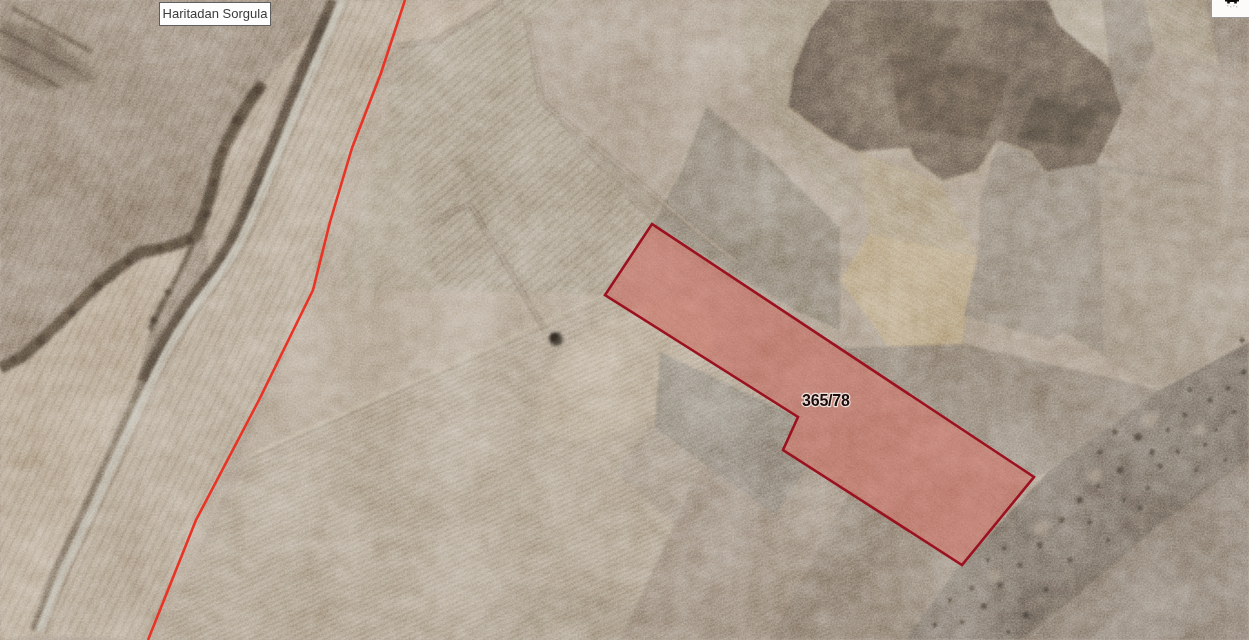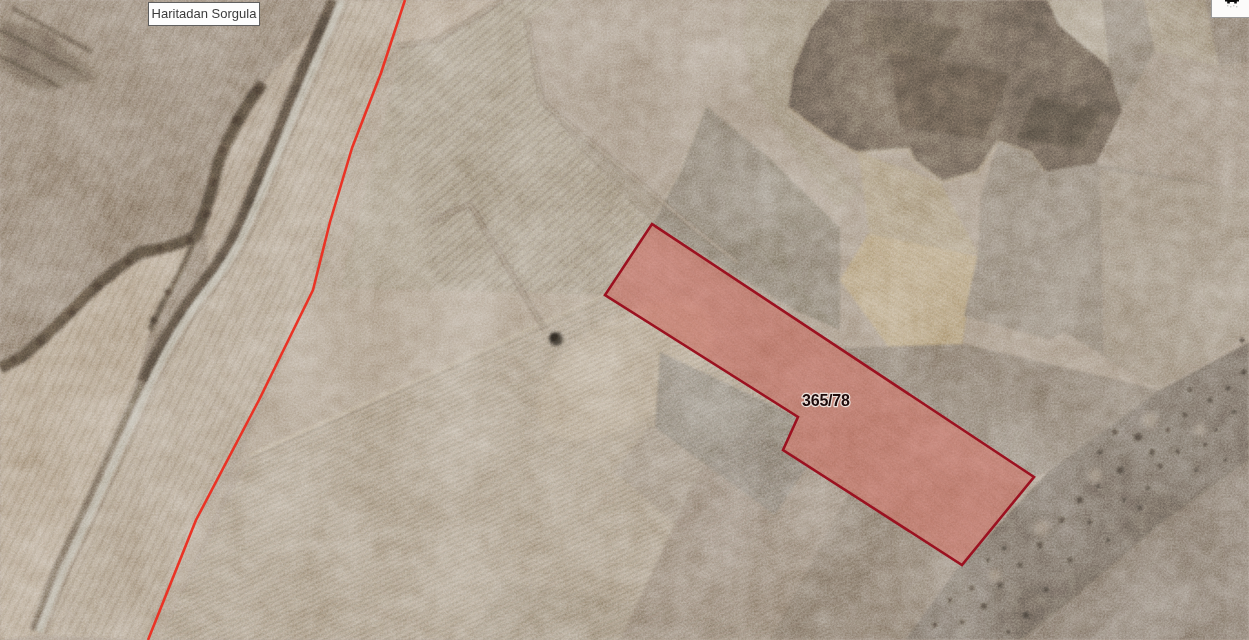--- a/index.html
+++ b/index.html
@@ -1,18 +1,18 @@
 <!DOCTYPE html>
 <html><head>
 <meta charset="utf-8">
 <style>
 html,body{margin:0;padding:0;background:#b8ac9e;}
 #map{position:relative;width:1249px;height:640px;overflow:hidden;font-family:"Liberation Sans",sans-serif;}
 #map svg.base{position:absolute;left:0;top:0;}
-.tooltip{position:absolute;left:148px;top:2px;width:110px;height:22px;background:#fdfdfd;border:1px solid #5f5f5f;color:#3b3b3b;font-size:13px;line-height:22px;text-align:center;}
+.tooltip{position:absolute;left:159px;top:2px;width:110px;height:22px;background:#fdfdfd;border:1px solid #5f5f5f;color:#3b3b3b;font-size:13px;line-height:22px;text-align:center;}
 .gearbox{position:absolute;left:1211px;top:0;width:38px;height:17px;background:#fcfbfa;border-left:1px solid #9a9a9a;border-bottom:1px solid #9a9a9a;}
 </style>
 </head>
 <body>
 <div id="map">
 <svg class="base" width="1249" height="640" viewBox="0 0 1249 640">
 <defs>
 <pattern id="pA" width="8" height="8" patternUnits="userSpaceOnUse" patternTransform="rotate(-64)">
 <line x1="0" y1="1" x2="8" y2="1" stroke="#554a3e" stroke-width="1.2" stroke-opacity="0.13"></line>
 </pattern>

